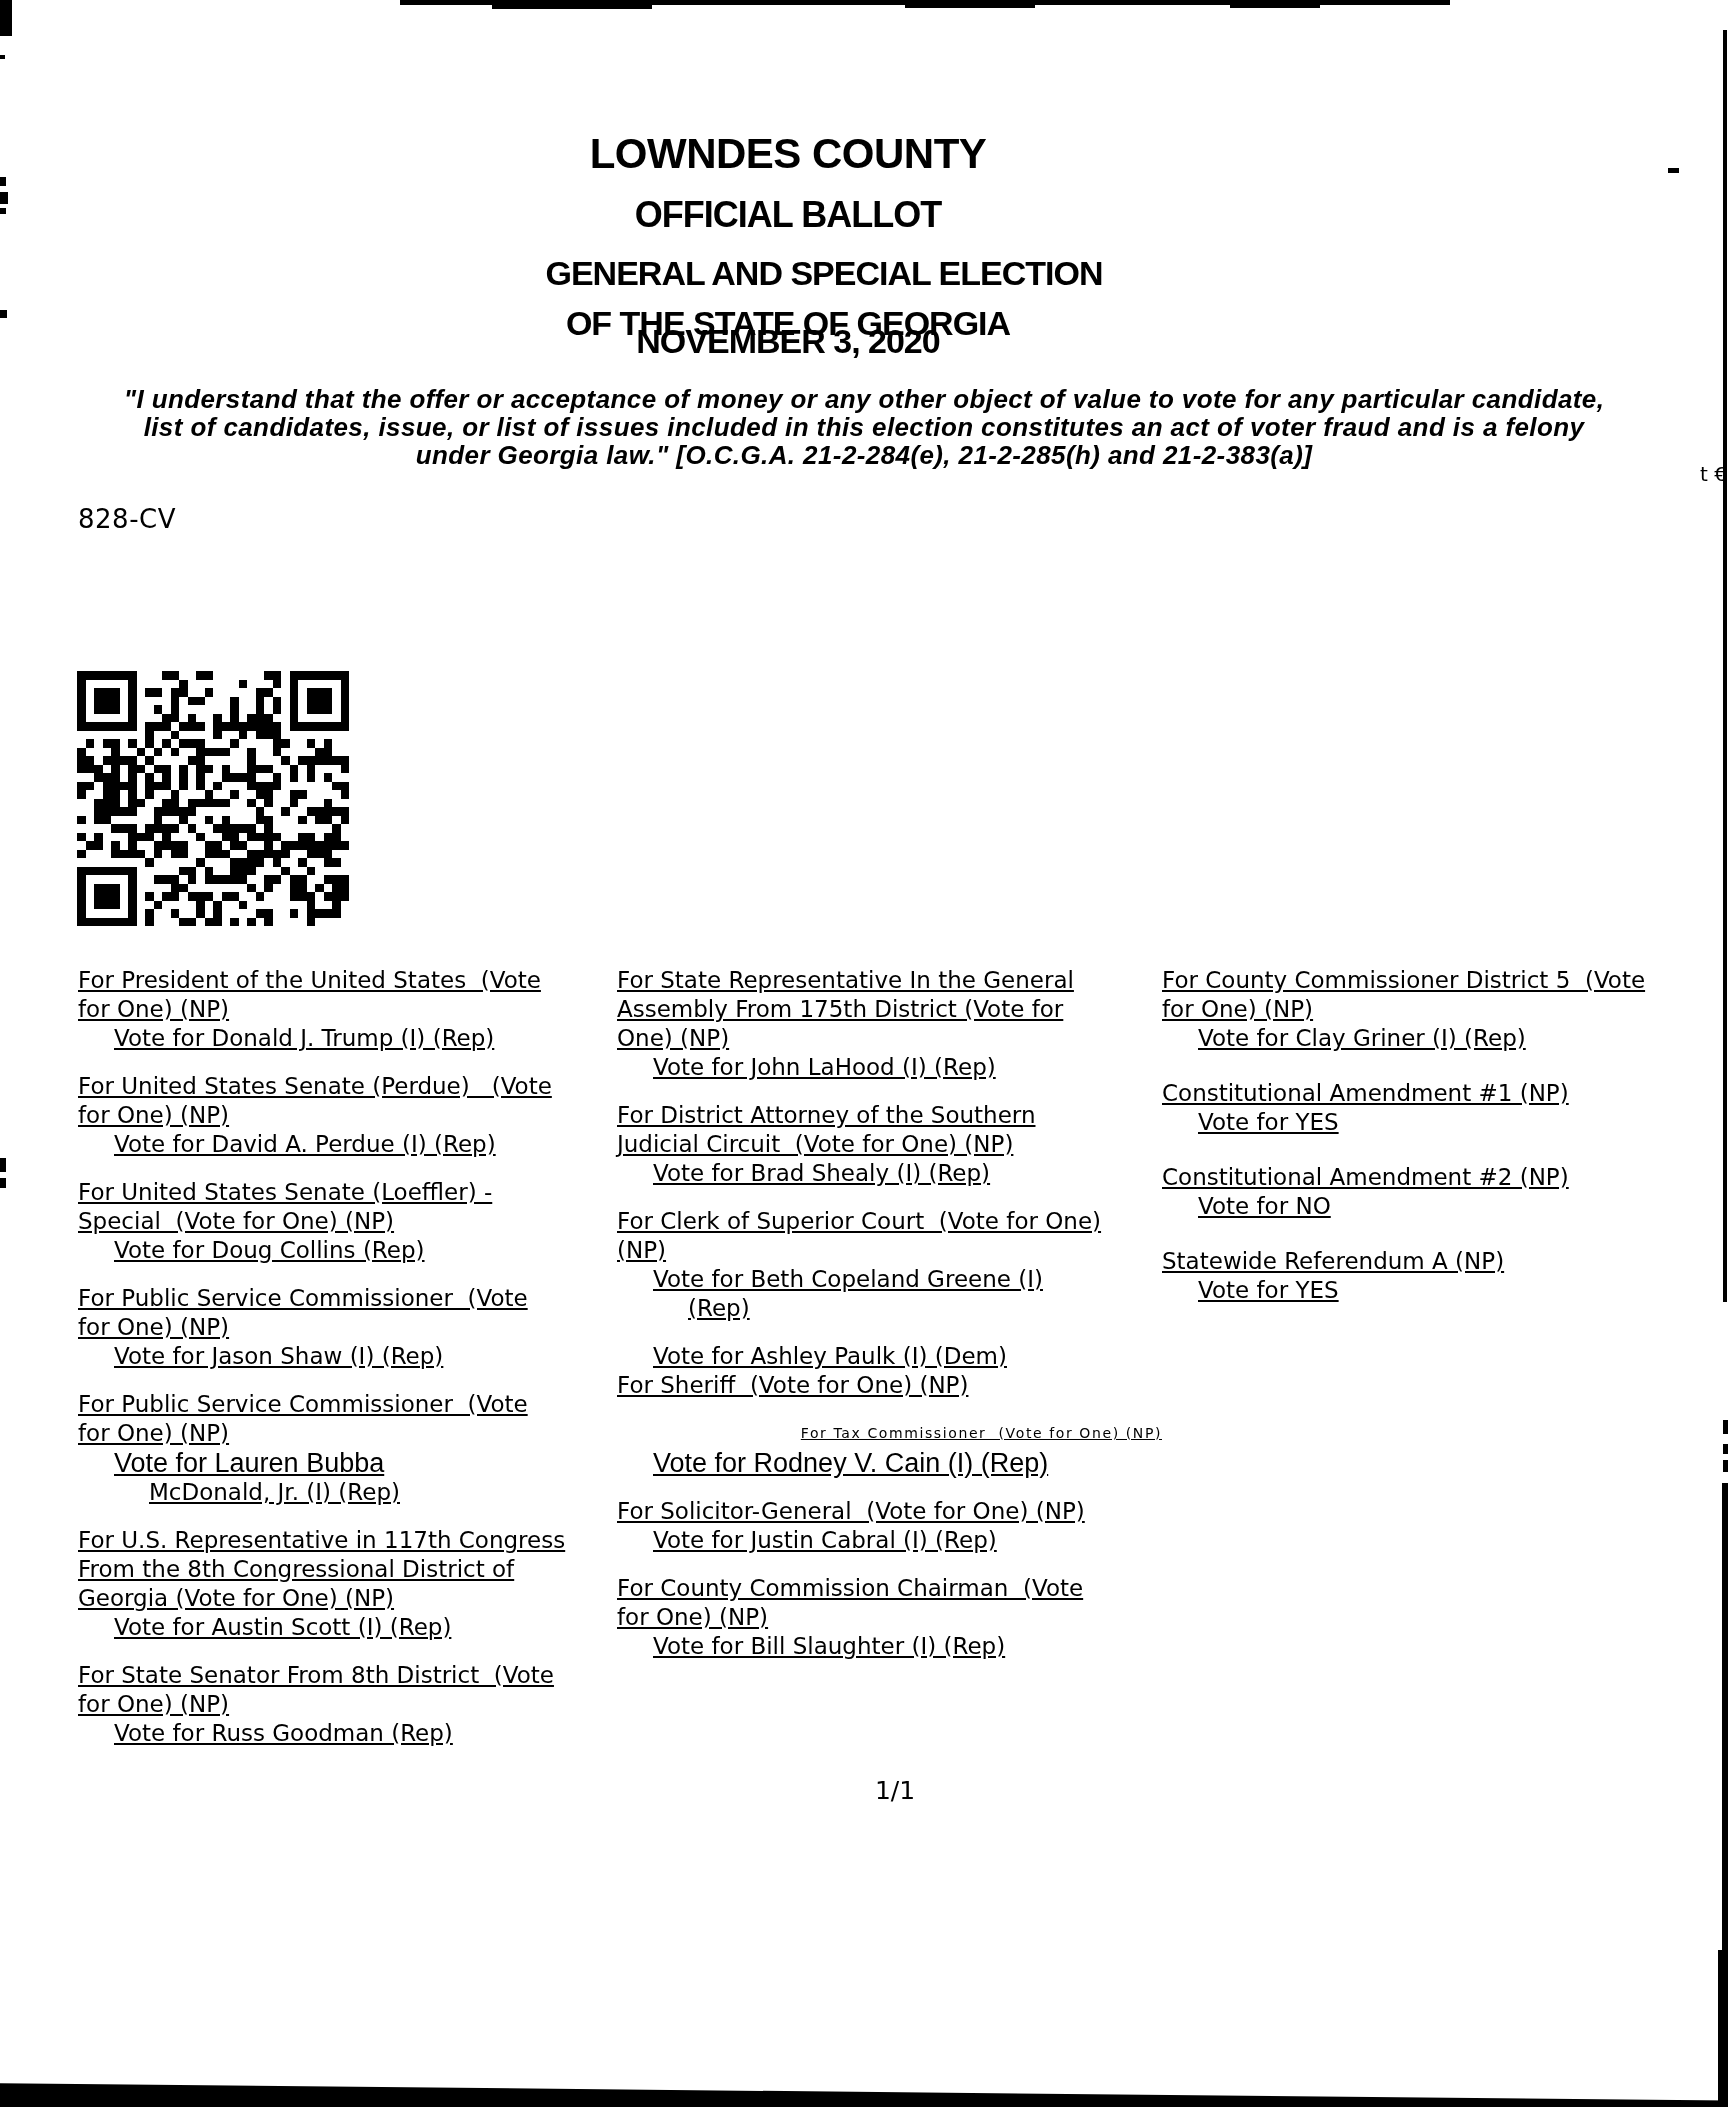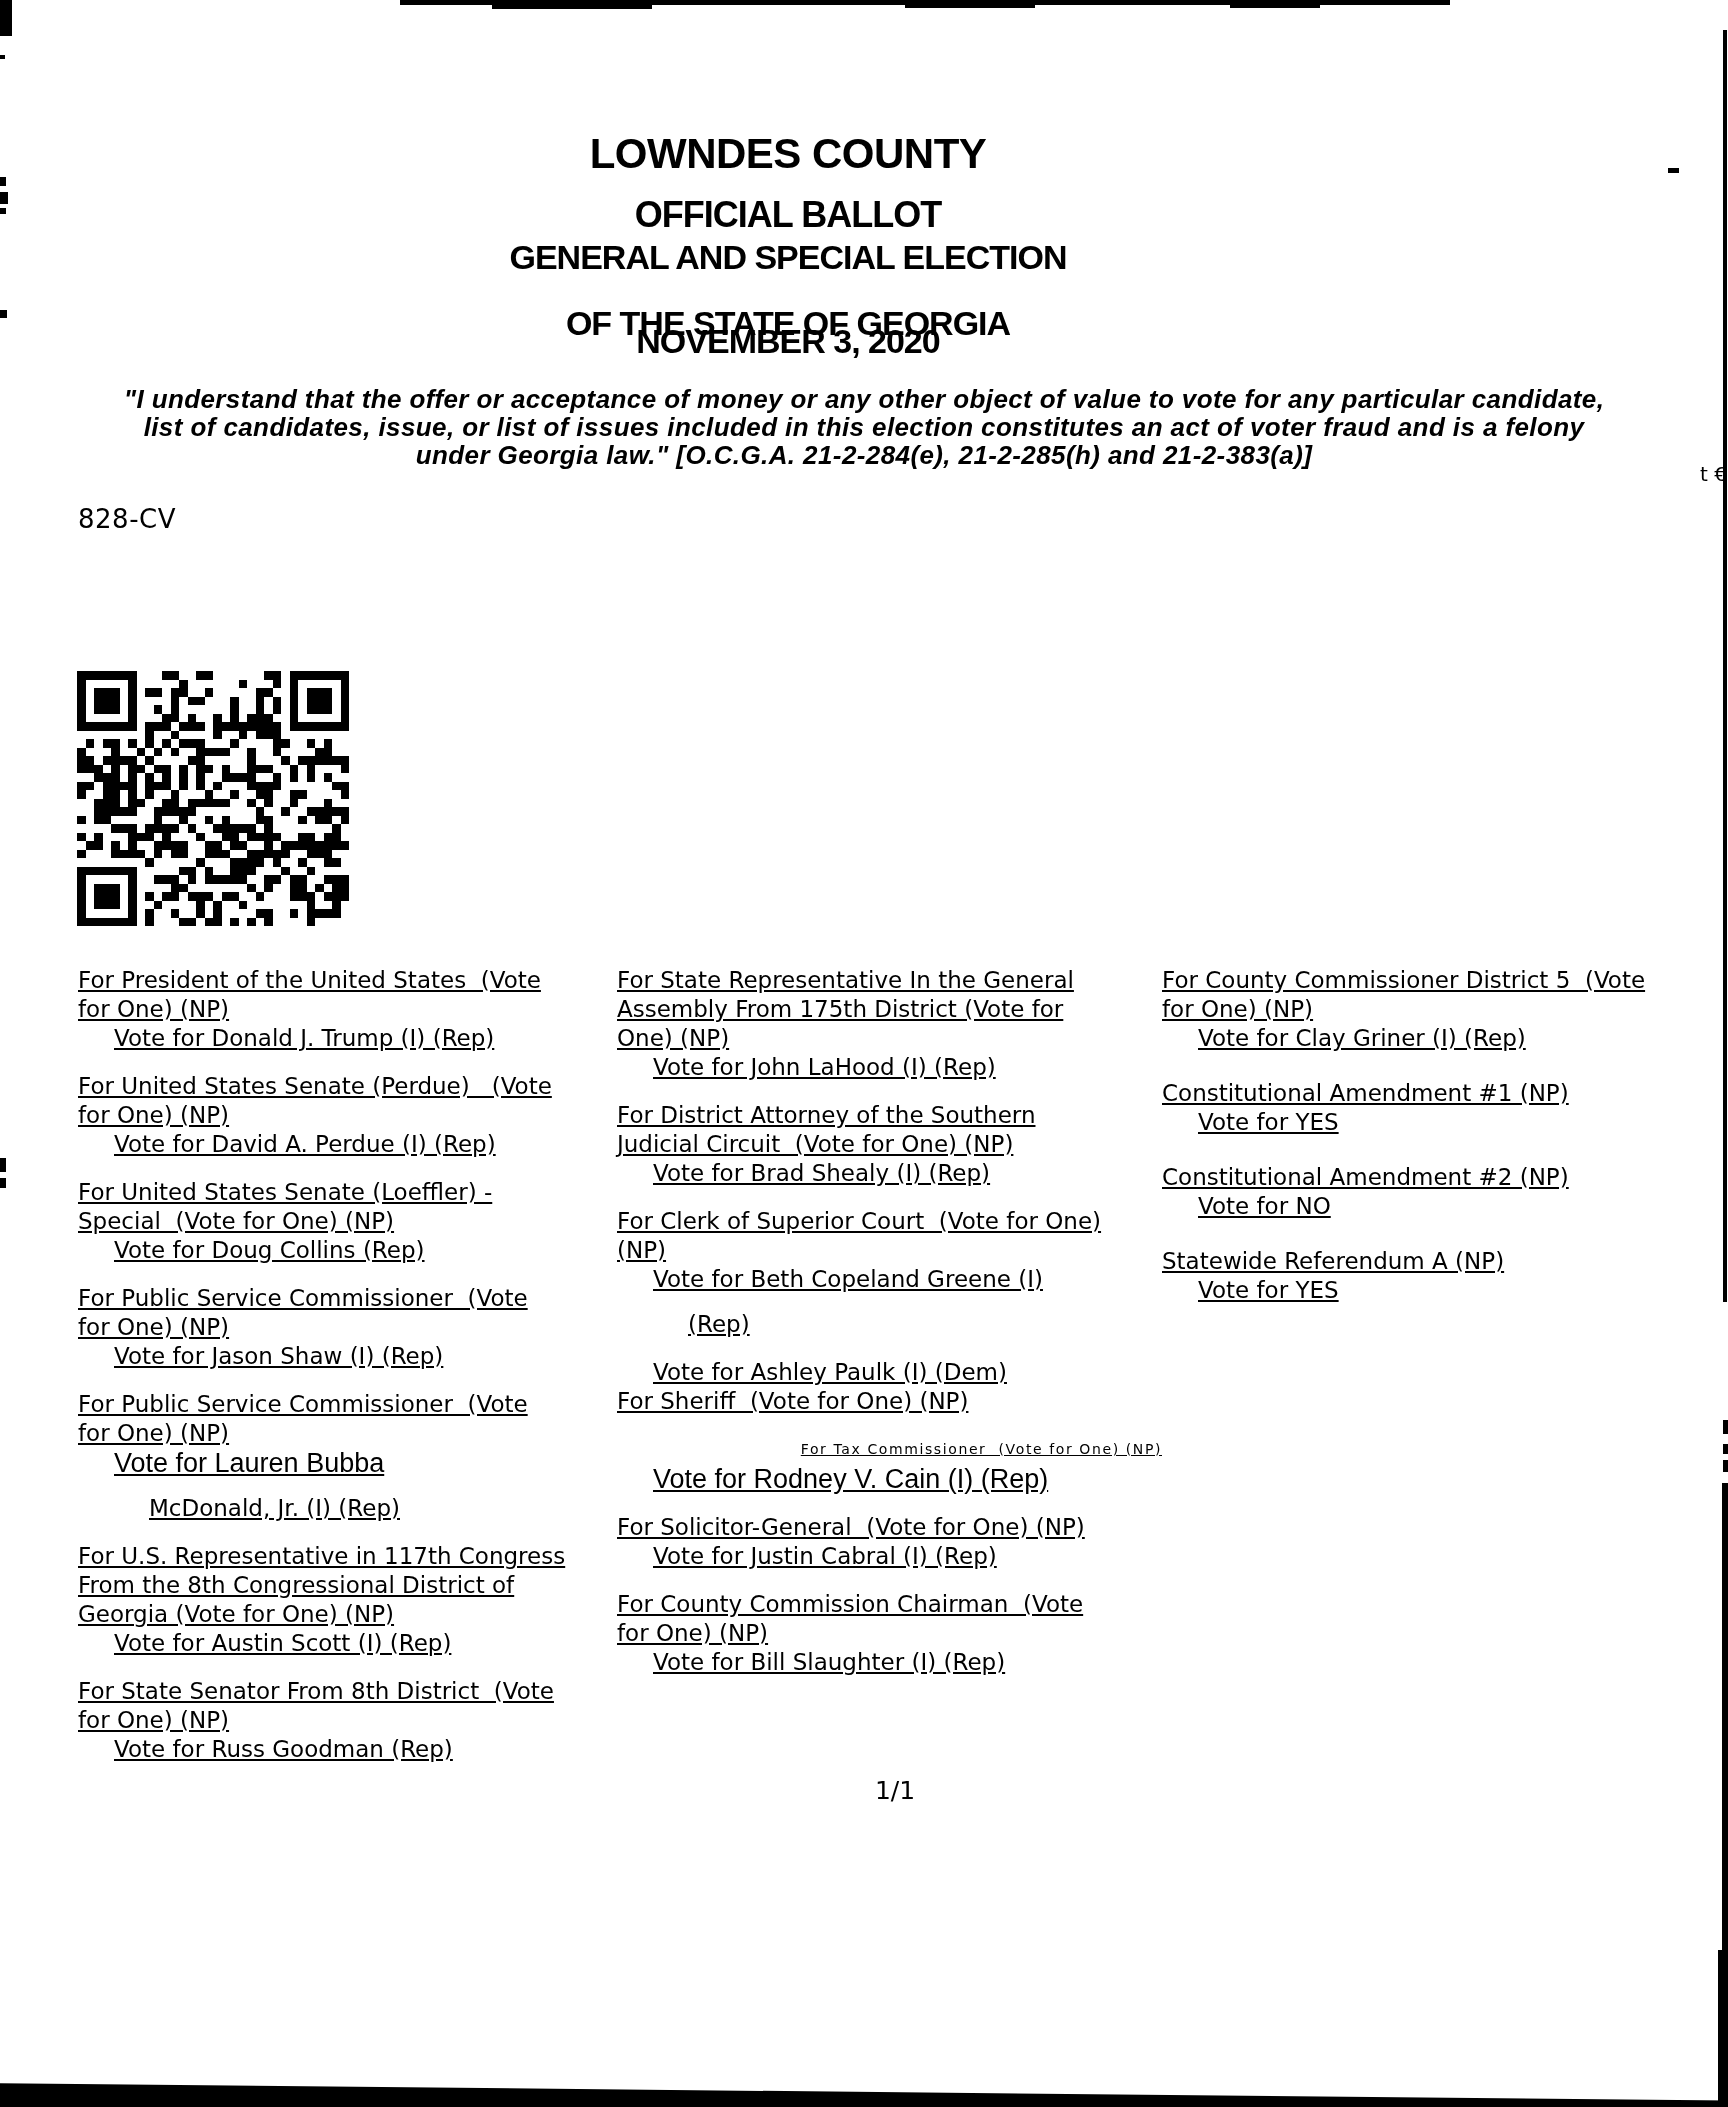--- a/index.html
+++ b/index.html
@@ -21,21 +21,21 @@
   .pageno{position:absolute;left:0;top:1776px;width:1790px;text-align:center;font-size:25px;}
   
   .col{position:absolute;top:966px;text-decoration:underline;}
   .col1{left:78px;width:540px;}
   .col2{left:617px;width:545px;}
   .col3{left:1162px;width:600px;}
   .contest{margin:0 0 19px 0;}
   .col3 .contest{margin-bottom:26px;}
   .line{font-size:23px;line-height:29px;white-space:pre;}
   .ind1{padding-left:36px;}
-  .ind2{padding-left:71px;margin-top:16px;}
+  .ind2{padding-left:71px;}
   .f-big{font-family:"Liberation Sans",sans-serif;font-size:27px;line-height:30px;}
   .f-spaced{font-size:14px;letter-spacing:1.6px;text-align:right;}
   
   .art{position:absolute;background:#000;}
   .art-text{position:absolute;font-size:20px;color:#000;background:none;}
   .wedge{position:absolute;left:0;top:2080px;width:1728px;height:27px;background:#000;
          clip-path:polygon(0% 12%,100% 76%,100% 100%,0% 100%);}
 </style>
 </head>
 <body>
@@ -62,21 +62,21 @@
   <div class="art" style="left:1723px;top:1444px;width:5px;height:10px;"></div>
   <div class="art" style="left:1723px;top:1460px;width:5px;height:12px;"></div>
   <div class="art" style="left:1722px;top:1483px;width:6px;height:624px;"></div>
   <div class="art" style="left:1718px;top:1950px;width:10px;height:157px;"></div>
   <div class="art-text" style="left:1700px;top:462px;">t €</div>
 
   <div class="wedge"></div>
 
   <div class="hdr hdr-county">LOWNDES COUNTY</div>
   <div class="hdr hdr-ballot">OFFICIAL BALLOT</div>
-  <div class="hdr hdr-elect" style="top:240px;">GENERAL AND SPECIAL ELECTION</div>
+  <div class="hdr hdr-elect" style="top:256px;padding-left:36px;">GENERAL AND SPECIAL ELECTION</div>
   <div class="hdr hdr-elect" style="top:290px;margin-top:16px;">OF THE STATE OF GEORGIA</div>
   <div class="hdr hdr-elect" style="top:324px;">NOVEMBER 3, 2020</div>
 
   <div class="oath" style="top:385px;">"I understand that the offer or acceptance of money or any other object of value to vote for any particular candidate,</div>
   <div class="oath" style="top:413px;">list of candidates, issue, or list of issues included in this election constitutes an act of voter fraud and is a felony</div>
   <div class="oath" style="top:441px;">under Georgia law." [O.C.G.A. 21-2-284(e), 21-2-285(h) and 21-2-383(a)]</div>
 
   <div class="code">828-CV</div>
 
   <svg class="qr" id="qr" viewBox="0 0 272 255" shape-rendering="crispEdges" xmlns="http://www.w3.org/2000/svg">

